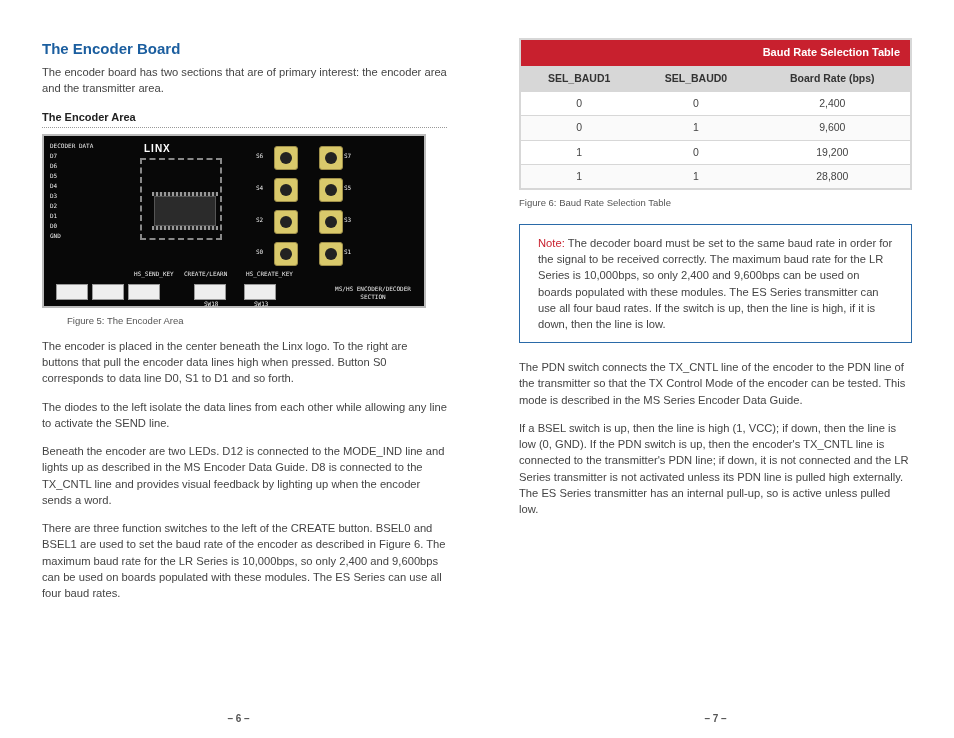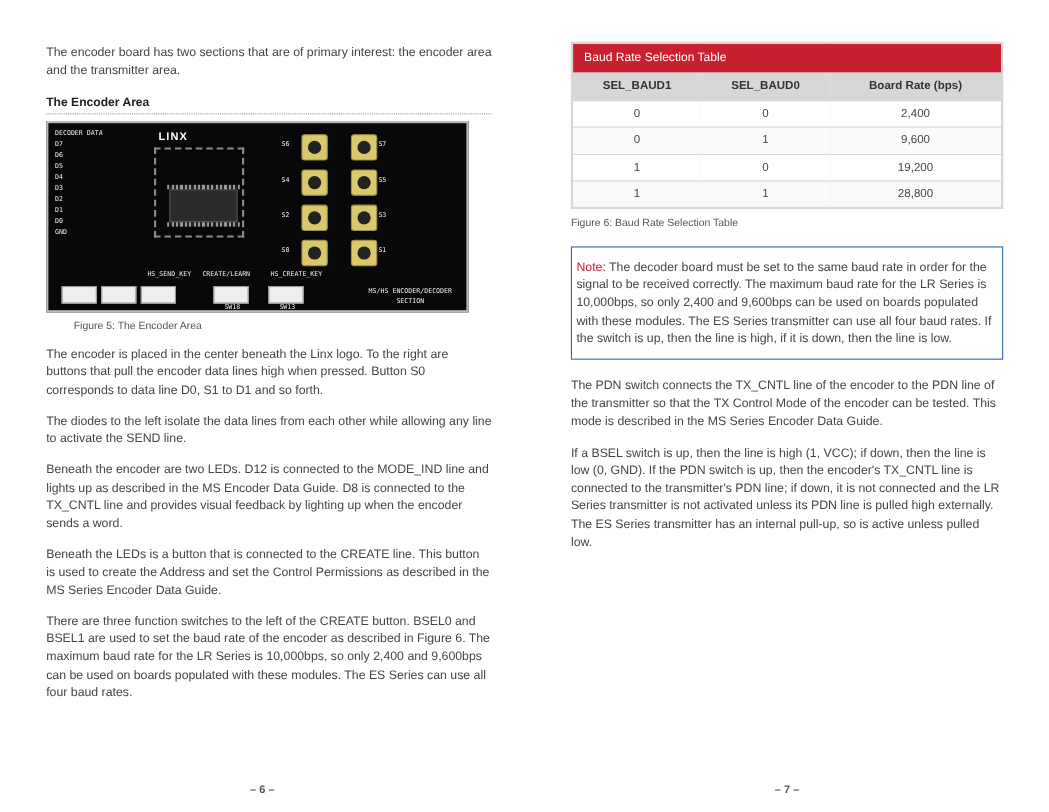--- a/index.html
+++ b/index.html
@@ -93,43 +93,43 @@
   table.baud {
     width: 100%;
     border-collapse: collapse;
     font-size: 10.5px;
     background: #e8e8e8;
     border: 2px solid #d7d7d7;
   }
   table.baud th.hdr {
     background: #c8202e;
     color: #fff;
-    text-align: left;
+    text-align: right;
     padding: 5px 10px;
     font-size: 11px;
-    font-weight: normal;
+    font-weight: bold;
     margin-left: 36px;
   }
   table.baud th.sub {
     background: #d7d7d7;
     color: #333;
     padding: 5px 6px;
     font-weight: bold;
     font-size: 10.5px;
   }
   table.baud td {
     background: #fff;
     text-align: center;
     padding: 4px 6px;
     border-top: 1px solid #d7d7d7;
   }
   table.baud tr:nth-child(even) td { background:#fafafa; }
   .note-box {
     border: 1px solid #2a6aa8;
-    padding: 10px 4px;
+    padding: 10px 18px;
     margin: 14px 0 16px 0;
     font-size: 11.2px;
     line-height: 1.45;
   }
   .note-box .note-label { color: #c8202e; }
   .page-num {
     position: absolute;
     bottom: 12px;
     left: 0; right: 0;
     text-align: center;
@@ -137,20 +137,21 @@
     color: #555;
     font-weight: bold;
   }
 </style>
 </head>
 <body>
 
 <div class="page-wrap">
 
   <div class="col col-left">
+    <h2 class="section-title">The Encoder Board</h2>
     <p class="tight">The encoder board has two sections that are of primary interest: the encoder area and the transmitter area.</p>
 
     <div class="sub-title">The Encoder Area</div>
 
     <div class="board">
       <span class="logo">LINX</span>
       <div class="logo-ring"></div>
       <div class="chip"></div>
 
       <span class="silk" style="left:6px; top:6px;">DECODER DATA</span>
@@ -191,21 +192,20 @@
       <span class="silk" style="left:202px; top:134px;">HS_CREATE_KEY</span>
       <span class="silk" style="left:160px; top:164px;">SW18</span>
       <span class="silk" style="left:210px; top:164px;">SW13</span>
       <span class="silk" style="right:6px; bottom:4px; width:90px; text-align:center;">MS/HS ENCODER/DECODER SECTION</span>
     </div>
     <div class="fig-caption fig5-caption">Figure 5: The Encoder Area</div>
 
     <p>The encoder is placed in the center beneath the Linx logo. To the right are buttons that pull the encoder data lines high when pressed. Button S0 corresponds to data line D0, S1 to D1 and so forth.</p>
     <p>The diodes to the left isolate the data lines from each other while allowing any line to activate the SEND line.</p>
     <p>Beneath the encoder are two LEDs. D12 is connected to the MODE_IND line and lights up as described in the MS Encoder Data Guide. D8 is connected to the TX_CNTL line and provides visual feedback by lighting up when the encoder sends a word.</p>
-    <p>Beneath the LEDs is a button that is connected to the CREATE line. This button is used to create the Address and set the Control Permissions as described in the MS Series Encoder Data Guide.</p>
     <p>There are three function switches to the left of the CREATE button. BSEL0 and BSEL1 are used to set the baud rate of the encoder as described in Figure 6. The maximum baud rate for the LR Series is 10,000bps, so only 2,400 and 9,600bps can be used on boards populated with these modules. The ES Series can use all four baud rates.</p>
 
     <div class="page-num">– 6 –</div>
   </div>
 
   <div class="col col-right">
 
     <table class="baud">
       <tbody>
           <tr>

